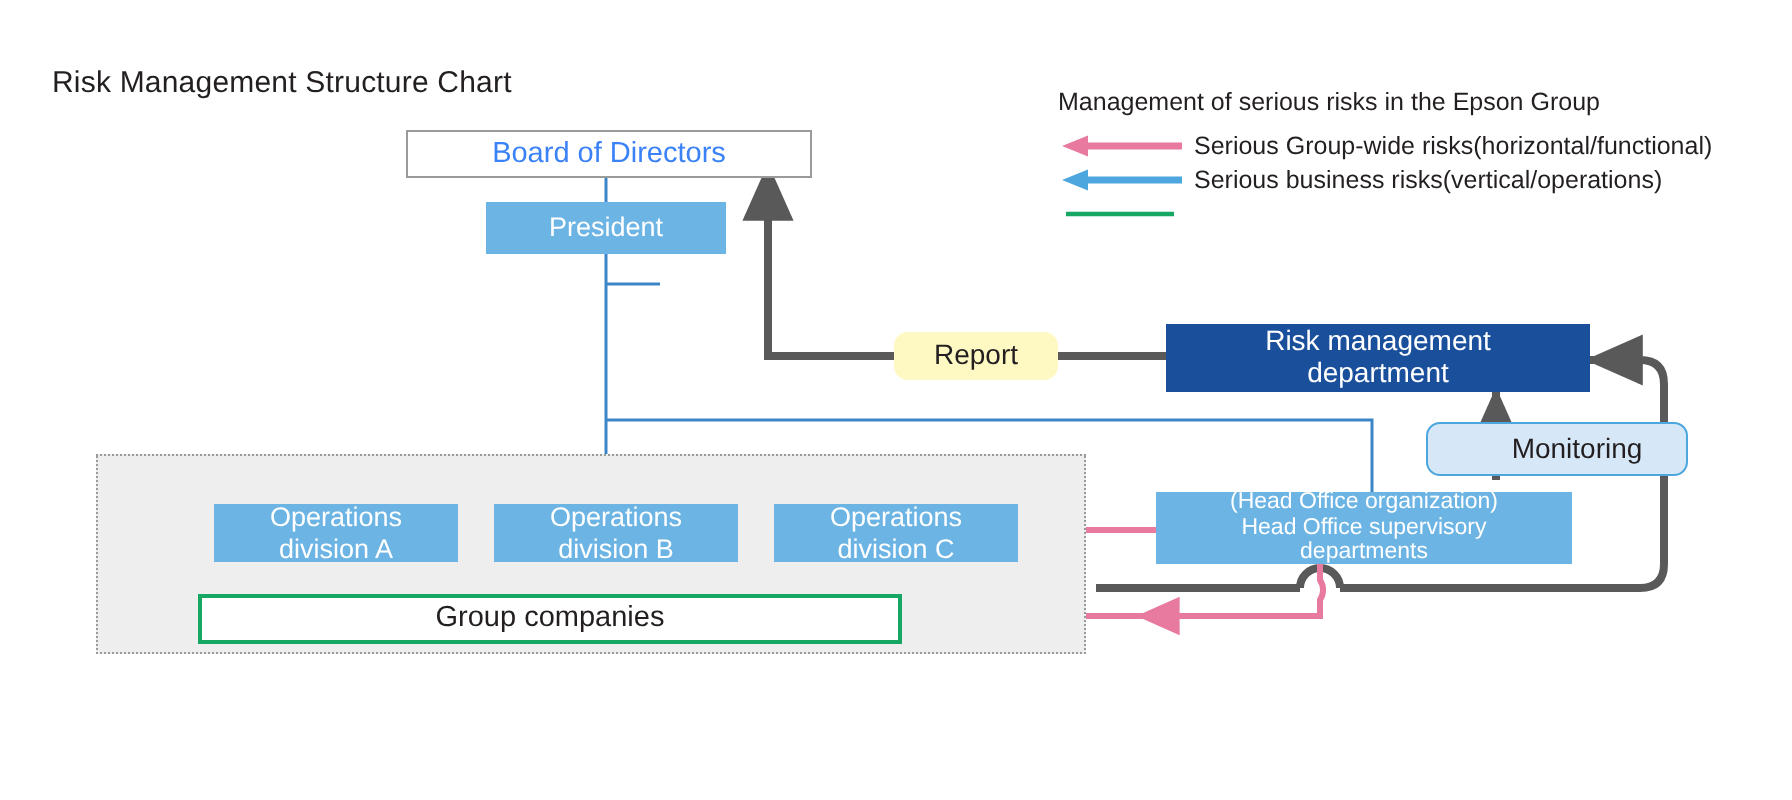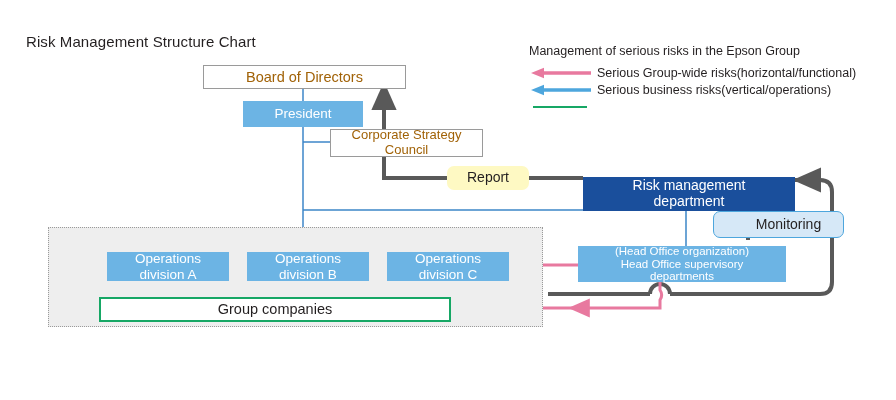--- a/index.html
+++ b/index.html
@@ -27,21 +27,21 @@
     white-space:pre-line;
   }
 
   .title{
     position:absolute;left:26px;top:33px;
     font-size:15px;color:#231f20;letter-spacing:.1px;
     z-index:6;
   }
 
   
-  .n-white{background:#ffffff;border:1px solid #9a9a9a;color:#a16207;font-size:14.5px;}
+  .n-white{background:#ffffff;border:1px solid #9a9a9a;color:#3b82f6;font-size:14.5px;}
   .n-blue {background:#6cb4e4;color:#ffffff;font-size:13.5px;}
   .n-navy {background:#1a4f9c;color:#ffffff;font-size:14px;}
   .n-report{background:#fef9c3;color:#231f20;font-size:14px;border-radius:7px;}
   .n-monitor{background:#d6e8f7;color:#231f20;font-size:14px;border:1.4px solid #4da6dd;border-radius:7px;padding-left:20px;}
   .n-green{background:#ffffff;border:2px solid #16a765;color:#231f20;font-size:14.5px;}
 
   
   #panel{
     position:absolute;left:48px;top:227px;width:495px;height:100px;
     background:#eeeeee;border:1.6px dotted #9a9a9a;box-sizing:border-box;
@@ -109,26 +109,24 @@
     <path d="M237,265 L229,265" stroke="#e8799f" stroke-width="3" fill="none"></path>
 
     <path d="M660,282 L660,290 A9,9 0 0 1 660,300 L660,308 L570,308" stroke="#e8799f" stroke-width="3" fill="none" marker-end="url(#ahPink)"></path>
     <path d="M570,308 L509,308" stroke="#e8799f" stroke-width="3" fill="none" marker-end="url(#ahPink)"></path>
   </svg>
 
   <div class="node n-white" style="left:203px;top:65px;width:203px;height:24px;">Board of Directors</div>
 
   <div class="node n-blue" style="left:243px;top:101px;width:120px;height:26px;">President</div>
 
-  <div class="node n-white" style="left:330px;top:129px;width:153px;height:28px;font-size:13px;">Corporate Strategy
-Council</div>
 
   <div class="node n-report" style="left:447px;top:166px;width:82px;height:24px;">Report</div>
 
-  <div class="node n-navy" style="left:583px;top:162px;width:212px;height:34px;margin-top:15px;">Risk management
+  <div class="node n-navy" style="left:583px;top:162px;width:212px;height:34px;">Risk management
 department</div>
 
   <div class="node n-monitor" style="left:713px;top:211px;width:131px;height:27px;">Monitoring</div>
 
   <div class="node n-blue" style="left:107px;top:252px;width:122px;height:29px;">Operations
 division A</div>
 
   <div class="node n-blue" style="left:247px;top:252px;width:122px;height:29px;">Operations
 division B</div>
 

